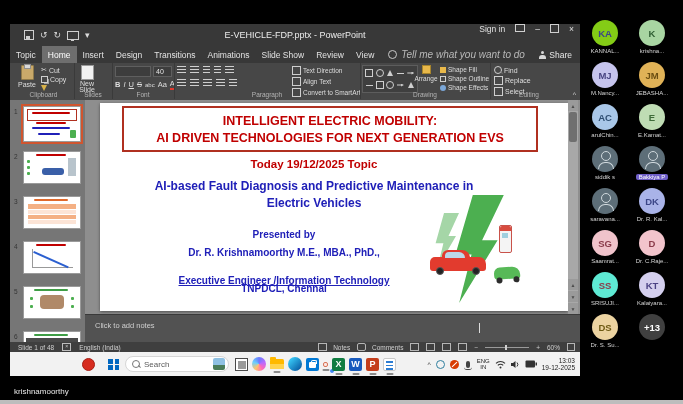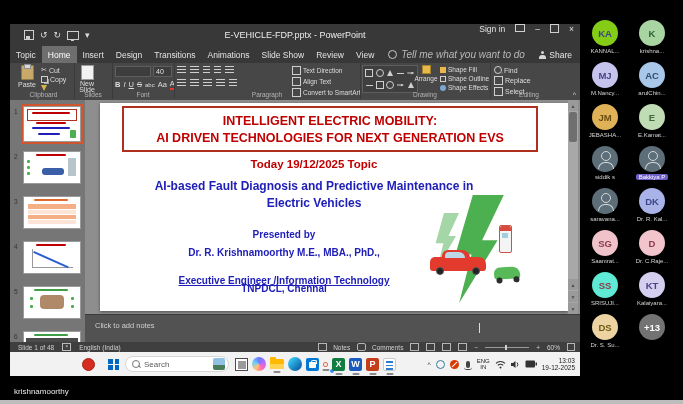--- a/index.html
+++ b/index.html
@@ -545,34 +545,34 @@
         <span class="pt-label">krishna...</span>
       </div>
       <div class="pt" data-type="initials">
         <span class="avatar" style="background:#c6c4ed;color:#4a4683">
           <span class="av-txt">MJ</span>
 
         </span>
         <span class="pt-label">M.Nancy...</span>
       </div>
       <div class="pt" data-type="initials">
+        <span class="avatar" style="background:#e0b257;color:#6b4e12">
+          <span class="av-txt">JM</span>
+
+        </span>
+        <span class="pt-label">JEBASHA...</span>
+      </div>
+      <div class="pt" data-type="initials">
         <span class="avatar" style="background:#a9c7e8;color:#2f4f73">
           <span class="av-txt">AC</span>
 
         </span>
         <span class="pt-label">arulChin...</span>
       </div>
       <div class="pt" data-type="initials">
-        <span class="avatar" style="background:#e0b257;color:#6b4e12">
-          <span class="av-txt">JM</span>
-
-        </span>
-        <span class="pt-label">JEBASHA...</span>
-      </div>
-      <div class="pt" data-type="initials">
         <span class="avatar" style="background:#bfdcb4;color:#3f6b3a">
           <span class="av-txt">E</span>
 
         </span>
         <span class="pt-label">E.Kamat...</span>
       </div>
       <div class="pt" data-type="icon">
         <span class="avatar" style="background:#5d6e78">
 
           <span class="av-person"></span>
@@ -629,21 +629,21 @@
         <span class="pt-label">Kalaiyara...</span>
       </div>
       <div class="pt" data-type="initials">
         <span class="avatar" style="background:#ecd3a1;color:#6e5a14">
           <span class="av-txt">DS</span>
 
         </span>
         <span class="pt-label">Dr. S. Su...</span>
       </div>
       <div class="pt" data-type="count">
-        <span class="avatar" style="background:#737373;color:#ffffff">
+        <span class="avatar" style="background:#404040;color:#ffffff">
           <span class="av-txt">+13</span>
 
         </span>
         <span class="pt-label"></span>
       </div>
     </div>
 
   <span class="presenter">krishnamoorthy</span>
   <div class="bottomstrip"></div>
 </div>

